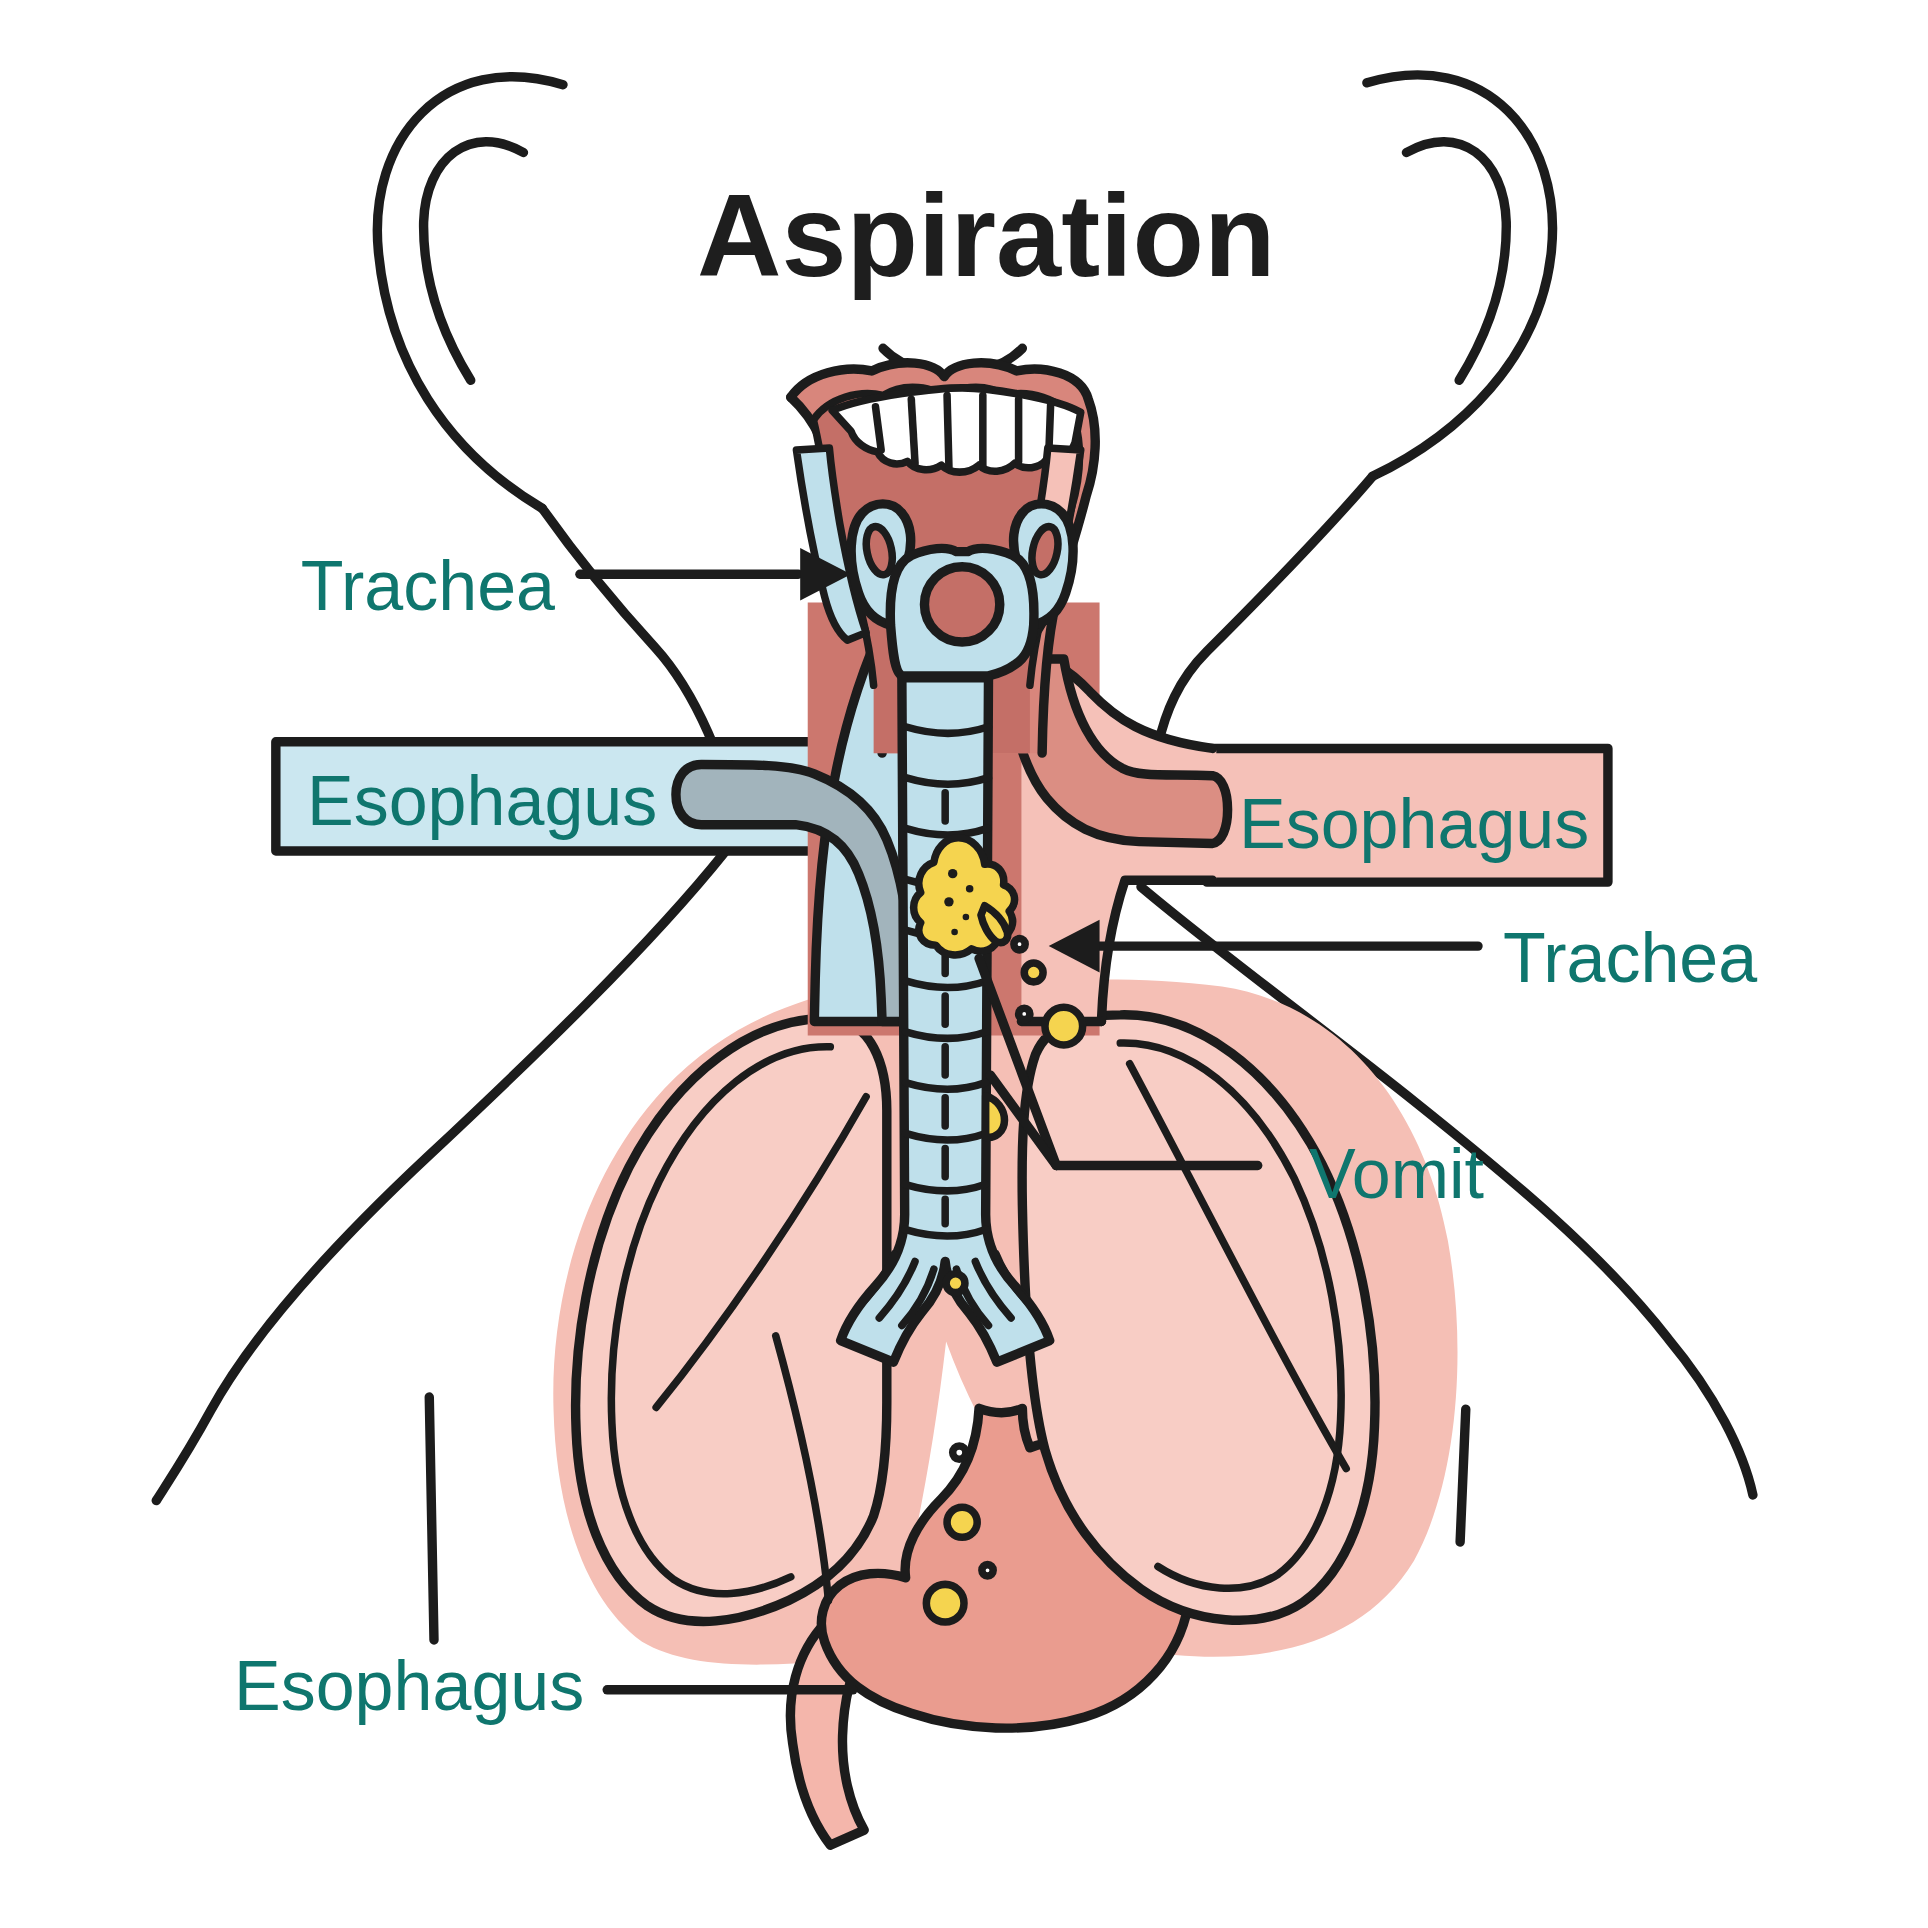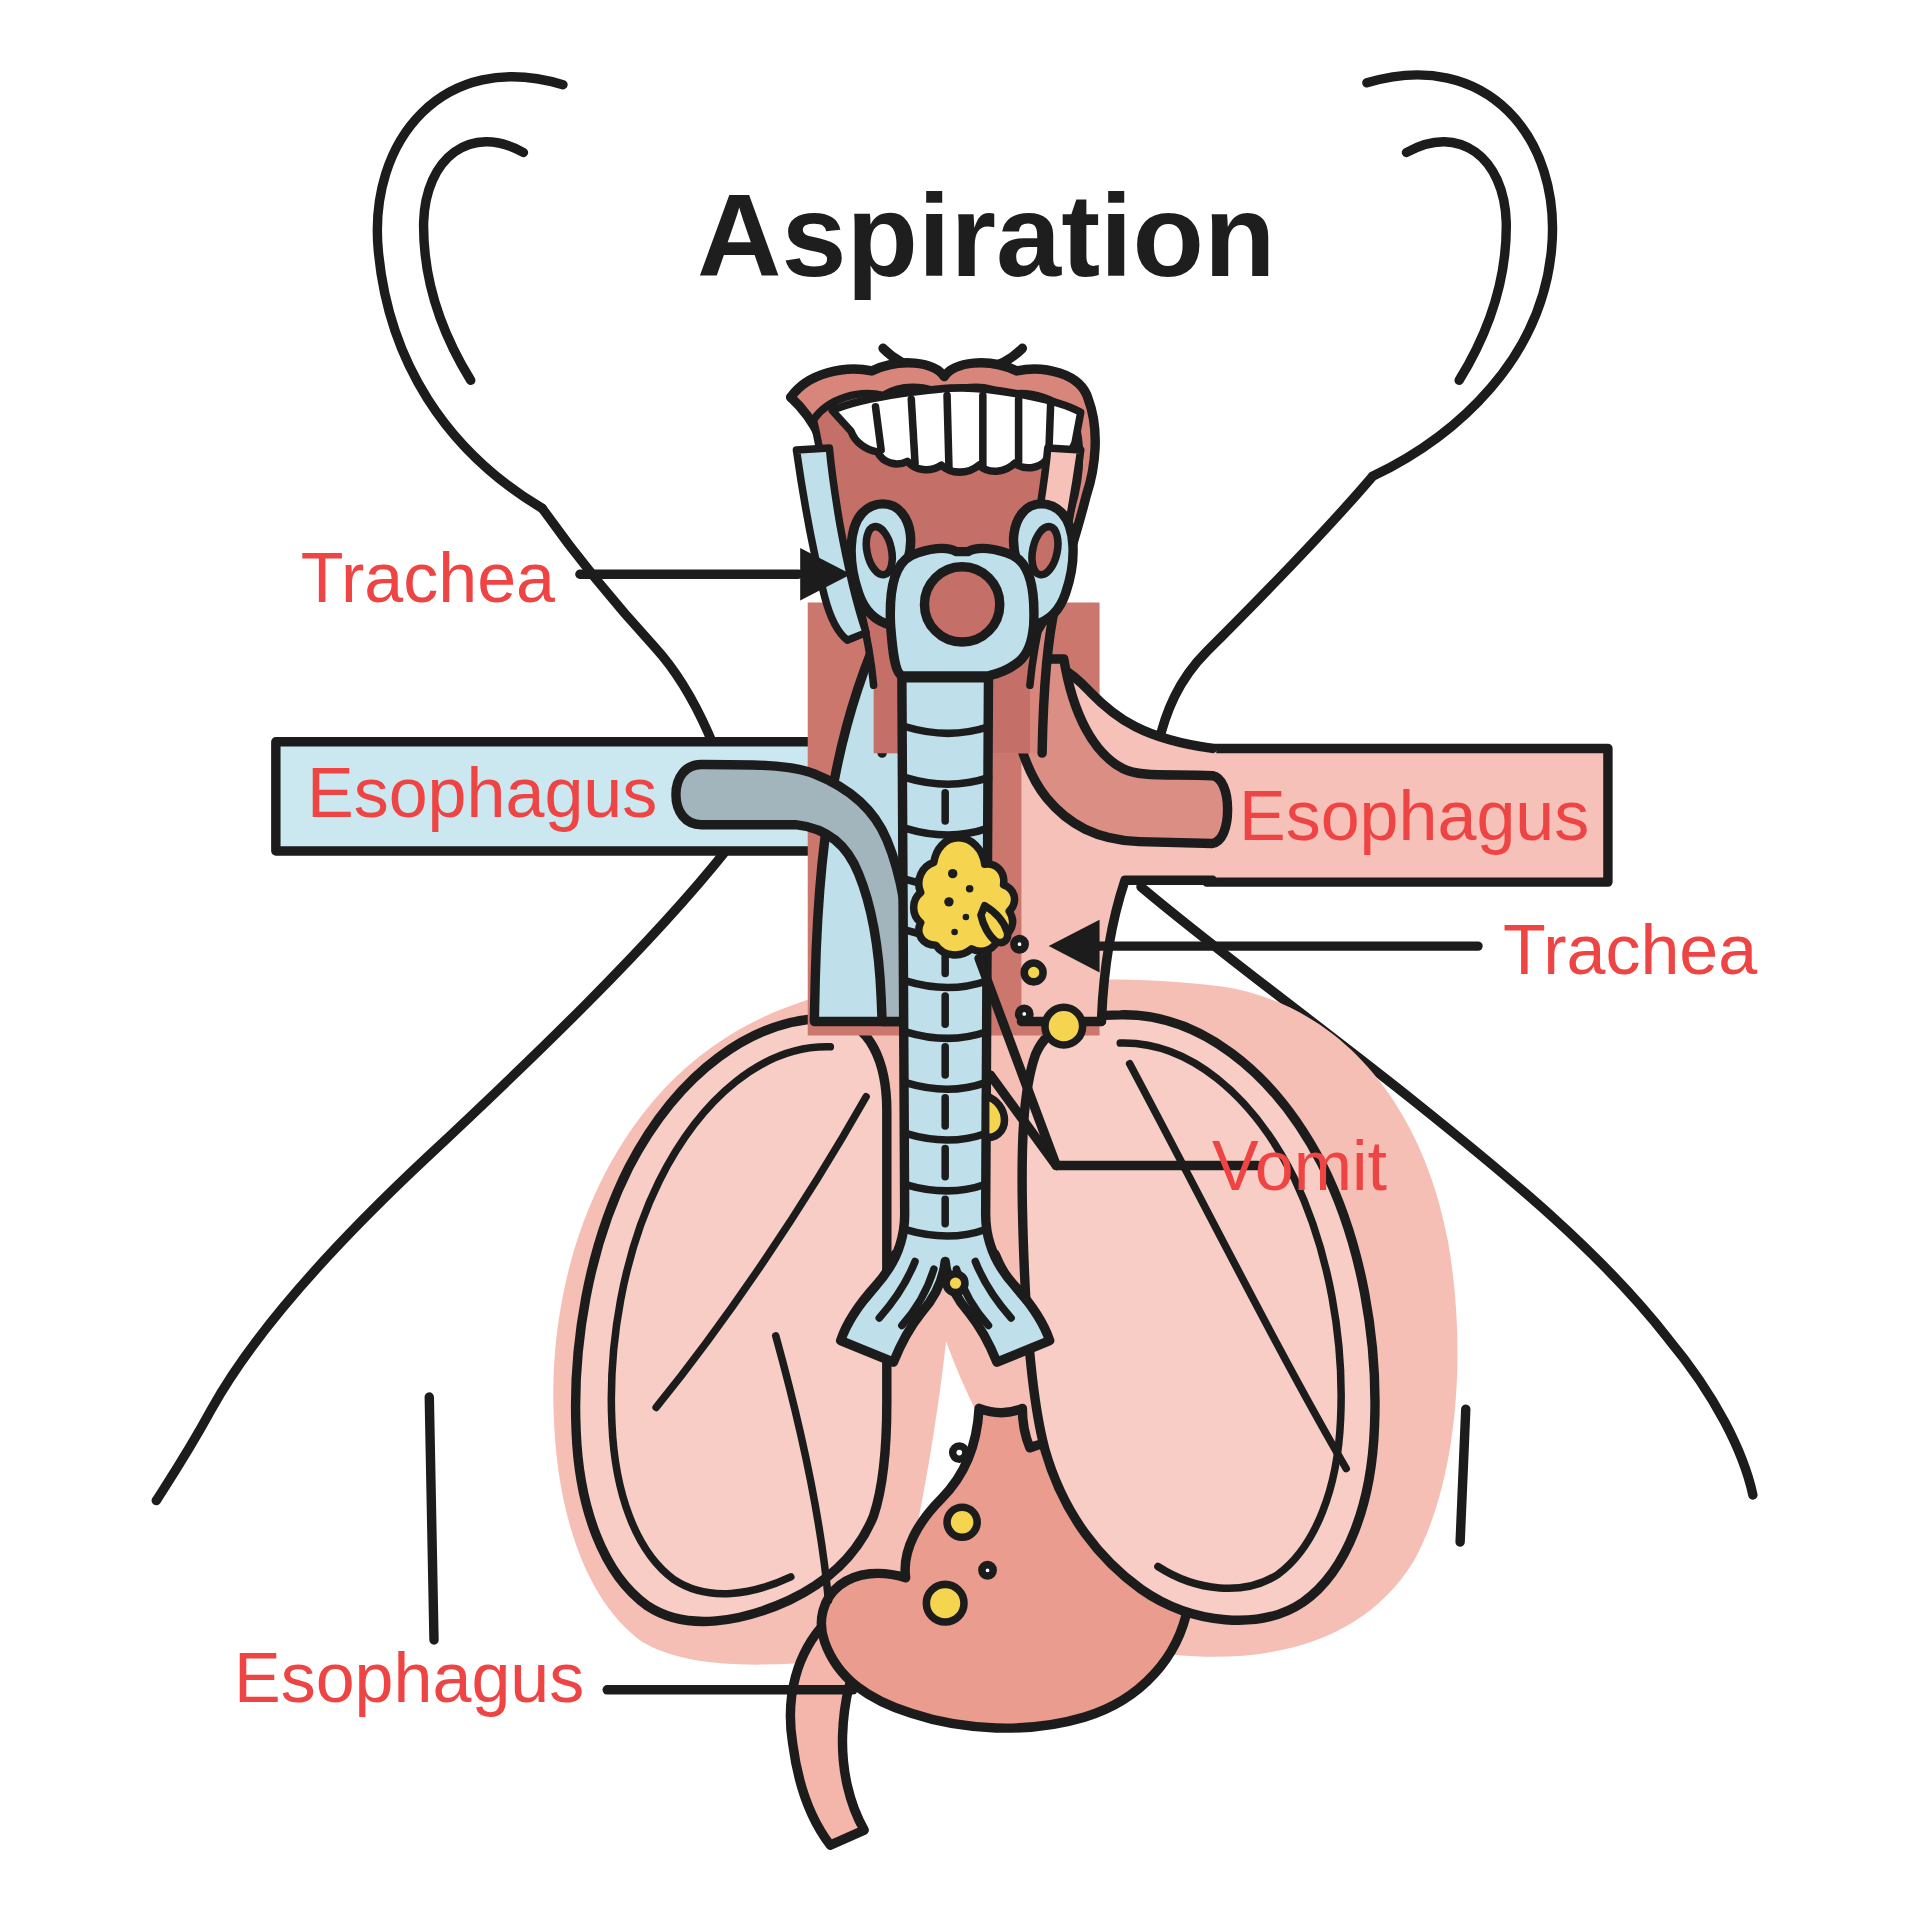--- a/index.html
+++ b/index.html
@@ -1,19 +1,19 @@
 <!DOCTYPE html>
 <html style="--outline: #1c1c1c; --trachea_blue: #BFE0EB; --esophagus_box_blue: #CBE7F0; --gray_tube: #A2B4BC; --pharynx_red: #CC776E; --mouth_lip: #D8867C; --oral_cavity: #C46F67; --esophagus_pink: #F5C1B8; --esophagus_tube_dark: #DB8E83; --lung_pink: #F8CDC5; --chest_pink: #F5BFB5; --stomach: #EA9C8F; --stomach_cut: #F4B6AB; --vomit_yellow: #F5D44F;font-size:15px"><head>
 <meta charset="utf-8">
 <style>
   html,body{margin:0;padding:0;background:#fff;}
   .stage{position:relative;width:1928px;height:1928px;background:#ffffff;overflow:hidden;
          font-family:Liberation Sans, sans-serif;}
   .stage svg{position:absolute;left:0;top:0;}
-  .lbl{position:absolute;color:#ef4444;font-size:70px;line-height:1.15;white-space:nowrap;}
+  .lbl{position:absolute;color:#0f766e;font-size:70px;line-height:1.15;white-space:nowrap;margin-top:8px;}
   .title{position:absolute;color:#1e1e1e;font-size:117px;font-weight:bold;text-align:center;}
   .right{text-align:right;}
   
   .f-blue{fill:var(--trachea_blue);}
   .f-boxblue{fill:var(--esophagus_box_blue);}
   .f-gray{fill:var(--gray_tube);}
   .f-red{fill:var(--pharynx_red);}
   .f-lip{fill:var(--mouth_lip);}
   .f-cav{fill:var(--oral_cavity);}
   .f-pink{fill:var(--esophagus_pink);}
@@ -186,16 +186,16 @@
     </g>
     <path class="nf s" d="M 645,1795 L 906,1795"></path>
   </g>
 </svg>
 
   <div class="title" style="left:697px;top:168px;width:518px;">Aspiration</div>
   <div class="lbl right" style="left:225px;top:538px;width:330px;">Trachea</div>
   <div class="lbl" style="left:307px;top:753px;">Esophagus</div>
   <div class="lbl" style="left:1239px;top:776px;">Esophagus</div>
   <div class="lbl" style="left:1503px;top:910px;">Trachea</div>
-  <div class="lbl" style="left:1212px;top:1126px;">Vomit</div>
+  <div class="lbl" style="left:1309px;top:1126px;">Vomit</div>
   <div class="lbl" style="left:234px;top:1638px;">Esophagus</div>
 </div>
 
 
 </body></html>

